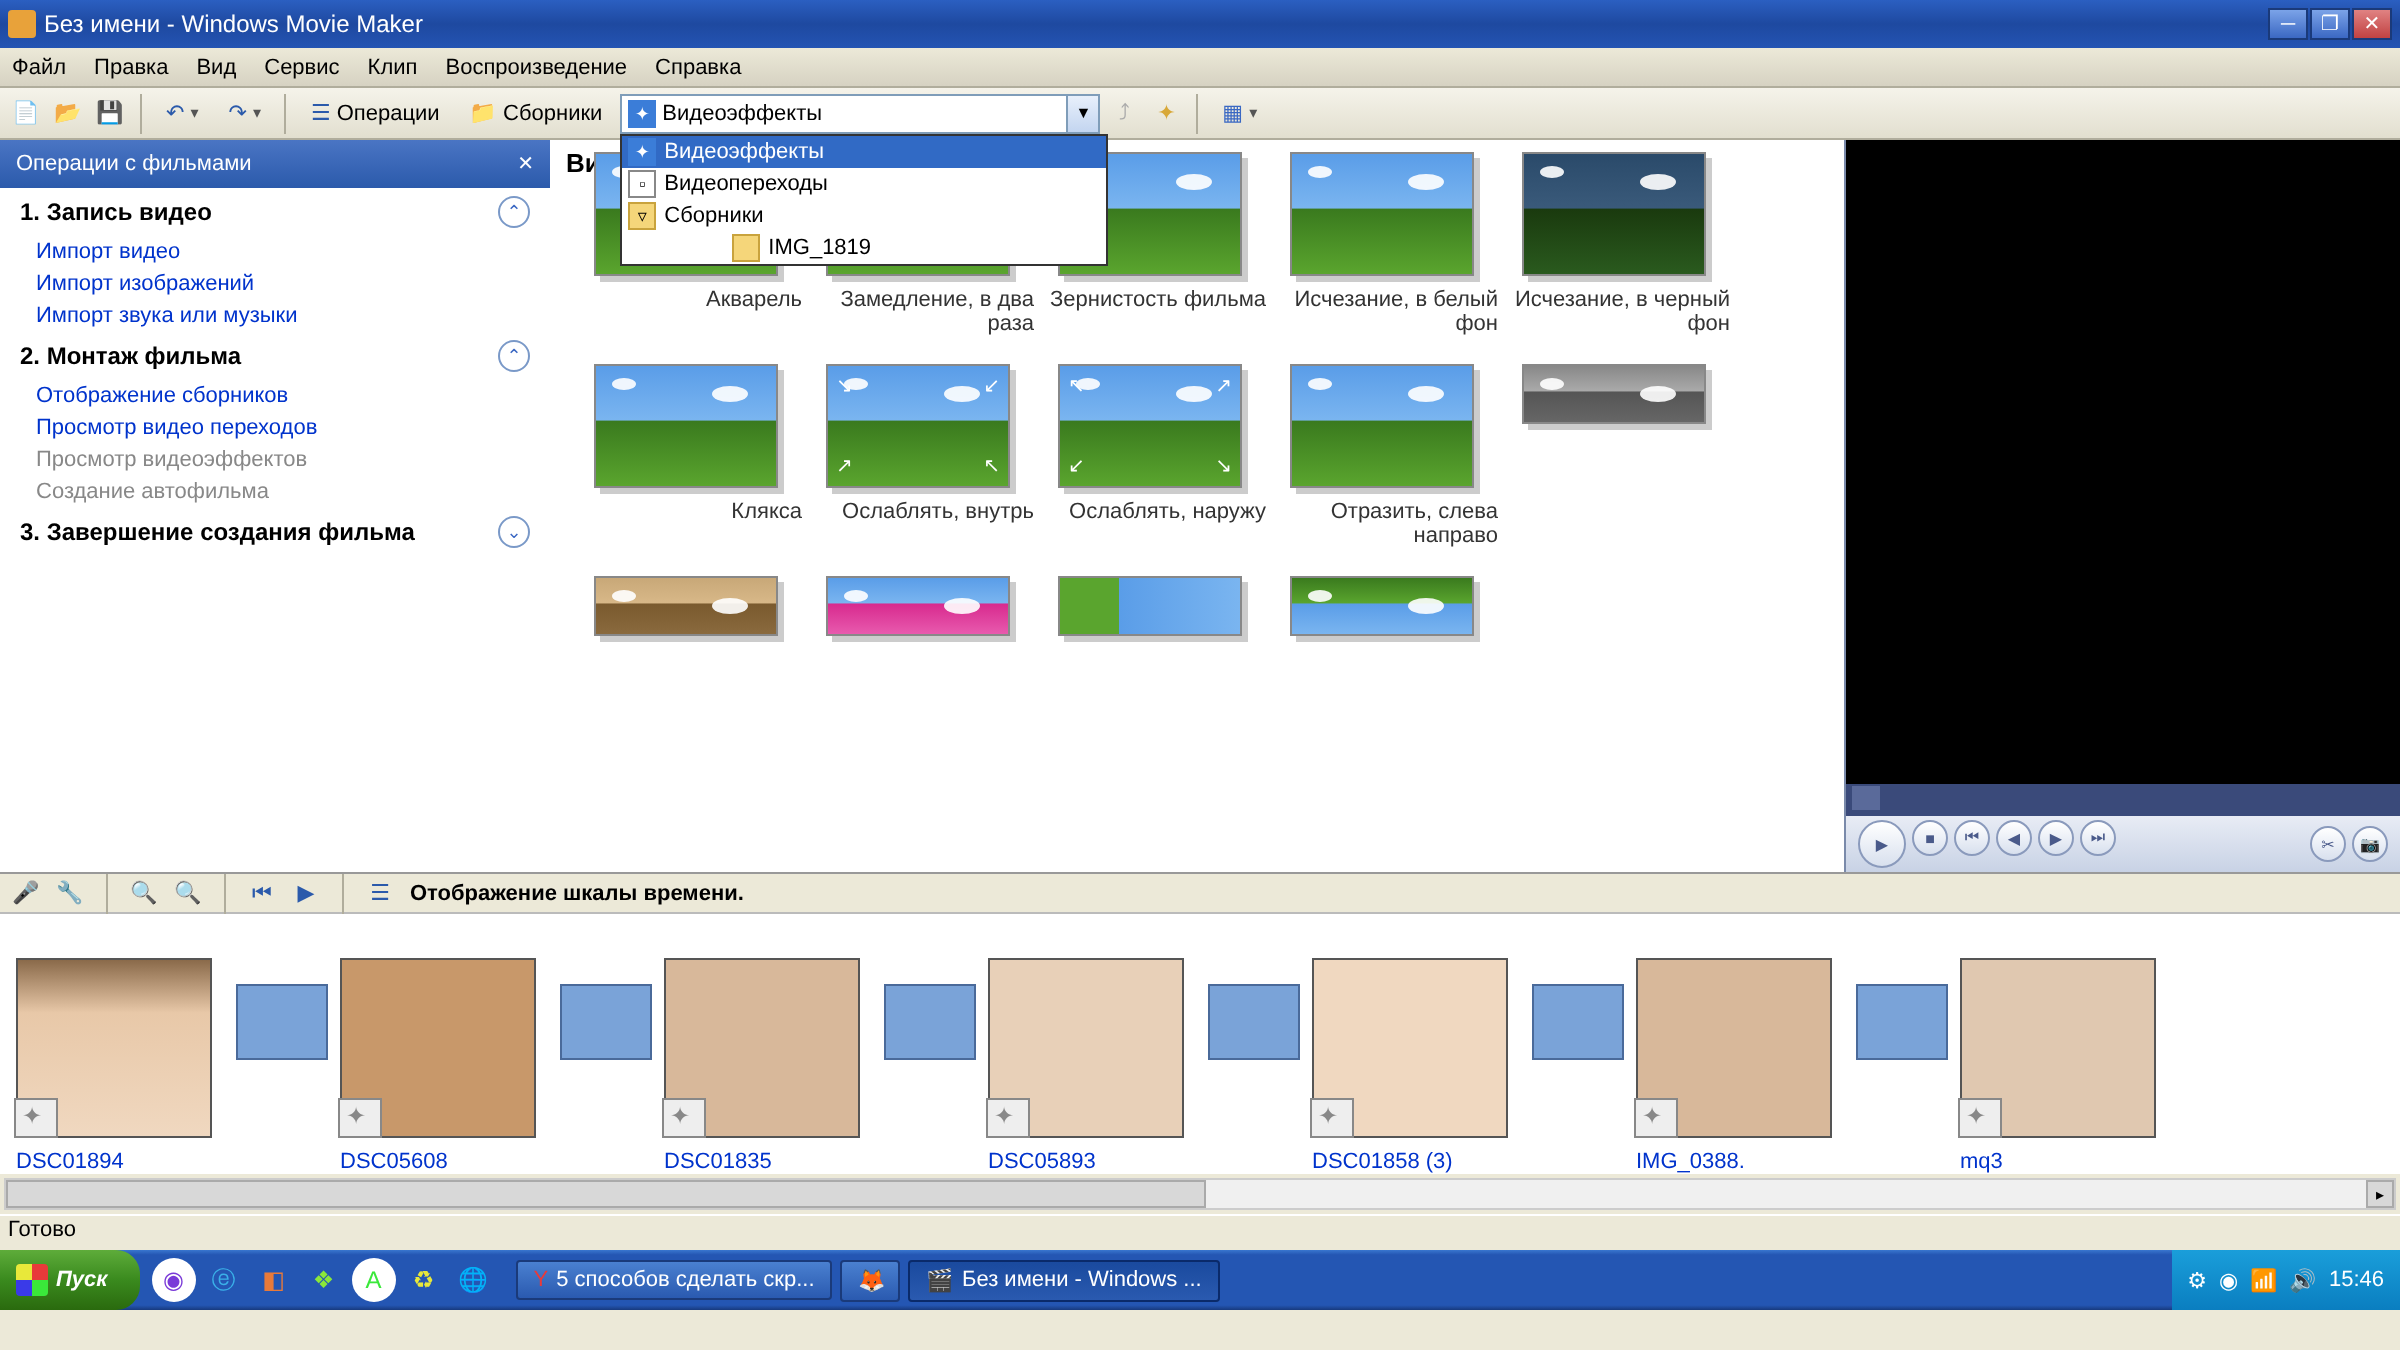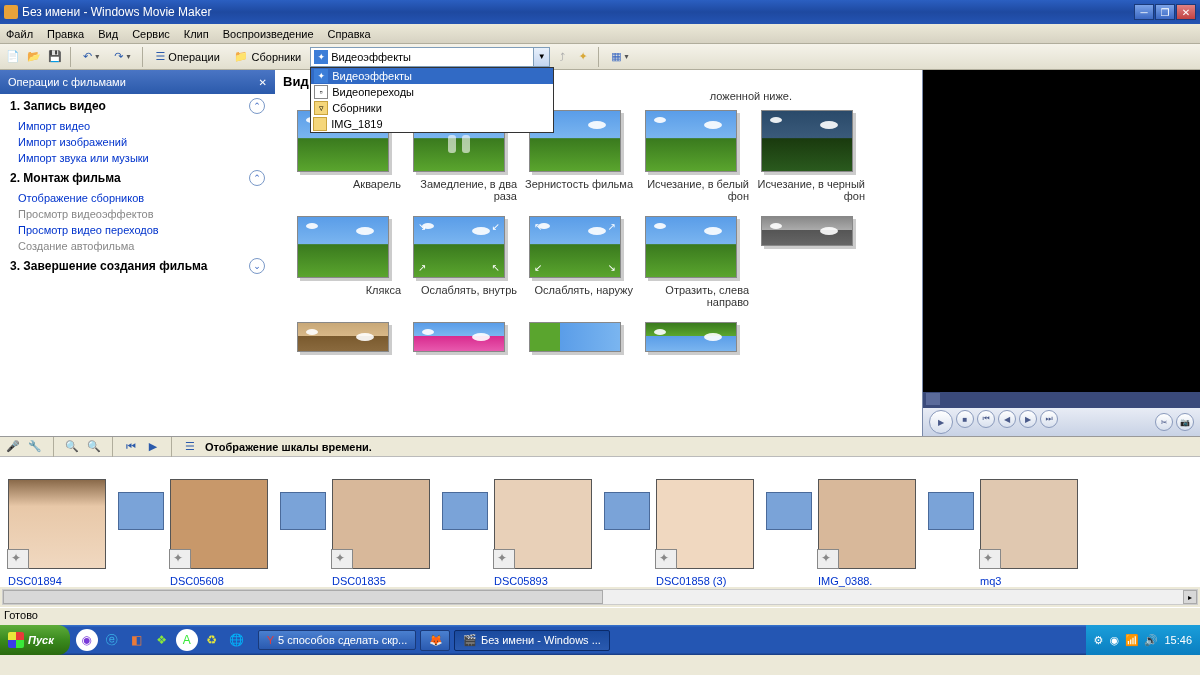--- a/index.html
+++ b/index.html
@@ -22,21 +22,21 @@
 .combo .ct { flex:1; font-size:11px; }
 .combo .cb { width:16px; height:18px; background:linear-gradient(to bottom,#e8f0fb,#c3d5f0); border-left:1px solid #7f9db9; display:flex;align-items:center;justify-content:center;font-size:8px;}
 .dropdown { position:absolute; top:19px; left:-1px; width:244px; background:#fff; border:1px solid #333; z-index:100; }
 .dd-item { display:flex; align-items:center; padding:1px 3px; gap:4px; }
 .dd-item.sel { background:#316ac5; color:#fff; }
 .dd-ico { width:14px; height:14px; display:flex;align-items:center;justify-content:center;font-size:9px;}
 .dd-ico.star{background:#3b7dd8;color:#fff;}
 .dd-ico.trans{background:#fff;border:1px solid #888;}
 .dd-ico.fold{background:#f5d67a;border:1px solid #c9a33d;}
 .dd-ico.img{background:#f5d67a;border:1px solid #c9a33d;}
-.dd-indent{padding-left:2px;}
+.dd-indent{padding-left:28px;margin-left:27px;}
 .content { display:flex; height: 366px; }
 .sidebar { width:275px; background:#fff; display:flex; flex-direction:column; }
 .sb-header { background:linear-gradient(to bottom,#4a75c4,#2b5aab); color:#fff; padding:5px 8px; font-weight:normal; display:flex; align-items:center; justify-content:space-between; height:24px;}
 .sb-close{color:#fff;font-size:10px;}
 .sb-sect { padding:4px 10px; display:flex; justify-content:space-between; align-items:center;}
 .sb-sect-title{font-weight:bold; font-size:12px;}
 .sb-coll{width:16px;height:16px;border:1px solid #7a99c8;border-radius:50%;background:#fff;display:flex;align-items:center;justify-content:center;color:#3b68c3;font-size:9px;}
 .sb-link{color:#0033cc;padding:2px 18px;cursor:pointer;}
 .sb-link.gray{color:#888;}
 .maincol { flex:1; background:#fff; padding:6px 10px; overflow:hidden; position:relative;}
@@ -189,33 +189,32 @@
         <span class="sb-coll">⌃</span>
       </div>
     <div class="sb-link">Импорт видео</div>
     <div class="sb-link">Импорт изображений</div>
     <div class="sb-link">Импорт звука или музыки</div>
     <div class="sb-sect">
         <span class="sb-sect-title">2. Монтаж фильма</span>
         <span class="sb-coll">⌃</span>
       </div>
     <div class="sb-link">Отображение сборников</div>
+    <div class="sb-link">Просмотр видео переходов</div>
     <div class="sb-link gray">Просмотр видеоэффектов</div>
-    <div class="sb-link">Просмотр видео переходов</div>
     <div class="sb-link gray">Создание автофильма</div>
     <div class="sb-sect">
         <span class="sb-sect-title">3. Завершение создания фильма</span>
         <span class="sb-coll">⌄</span>
       </div>
   </div>
 
   <div class="maincol">
     <div style="position:absolute;top:4px;left:8px;font-size:13px;font-weight:bold;">Вид</div>
     <div style="position:absolute;top:28px;left:8px;padding-left:39px;">Пере</div>
-    <div class="main-sub" style="text-align:right;padding-right:120px;padding-top:14px;">ложенной ниже.</div>
     <div class="effects-grid" id="effects-grid">
         <div class="effect-item">
           <div class="thumb "></div>
           <div class="eff-label">Акварель</div>
         </div>
         <div class="effect-item">
           <div class="thumb ">
             <div class="people">
               <span></span>
               <span></span>

